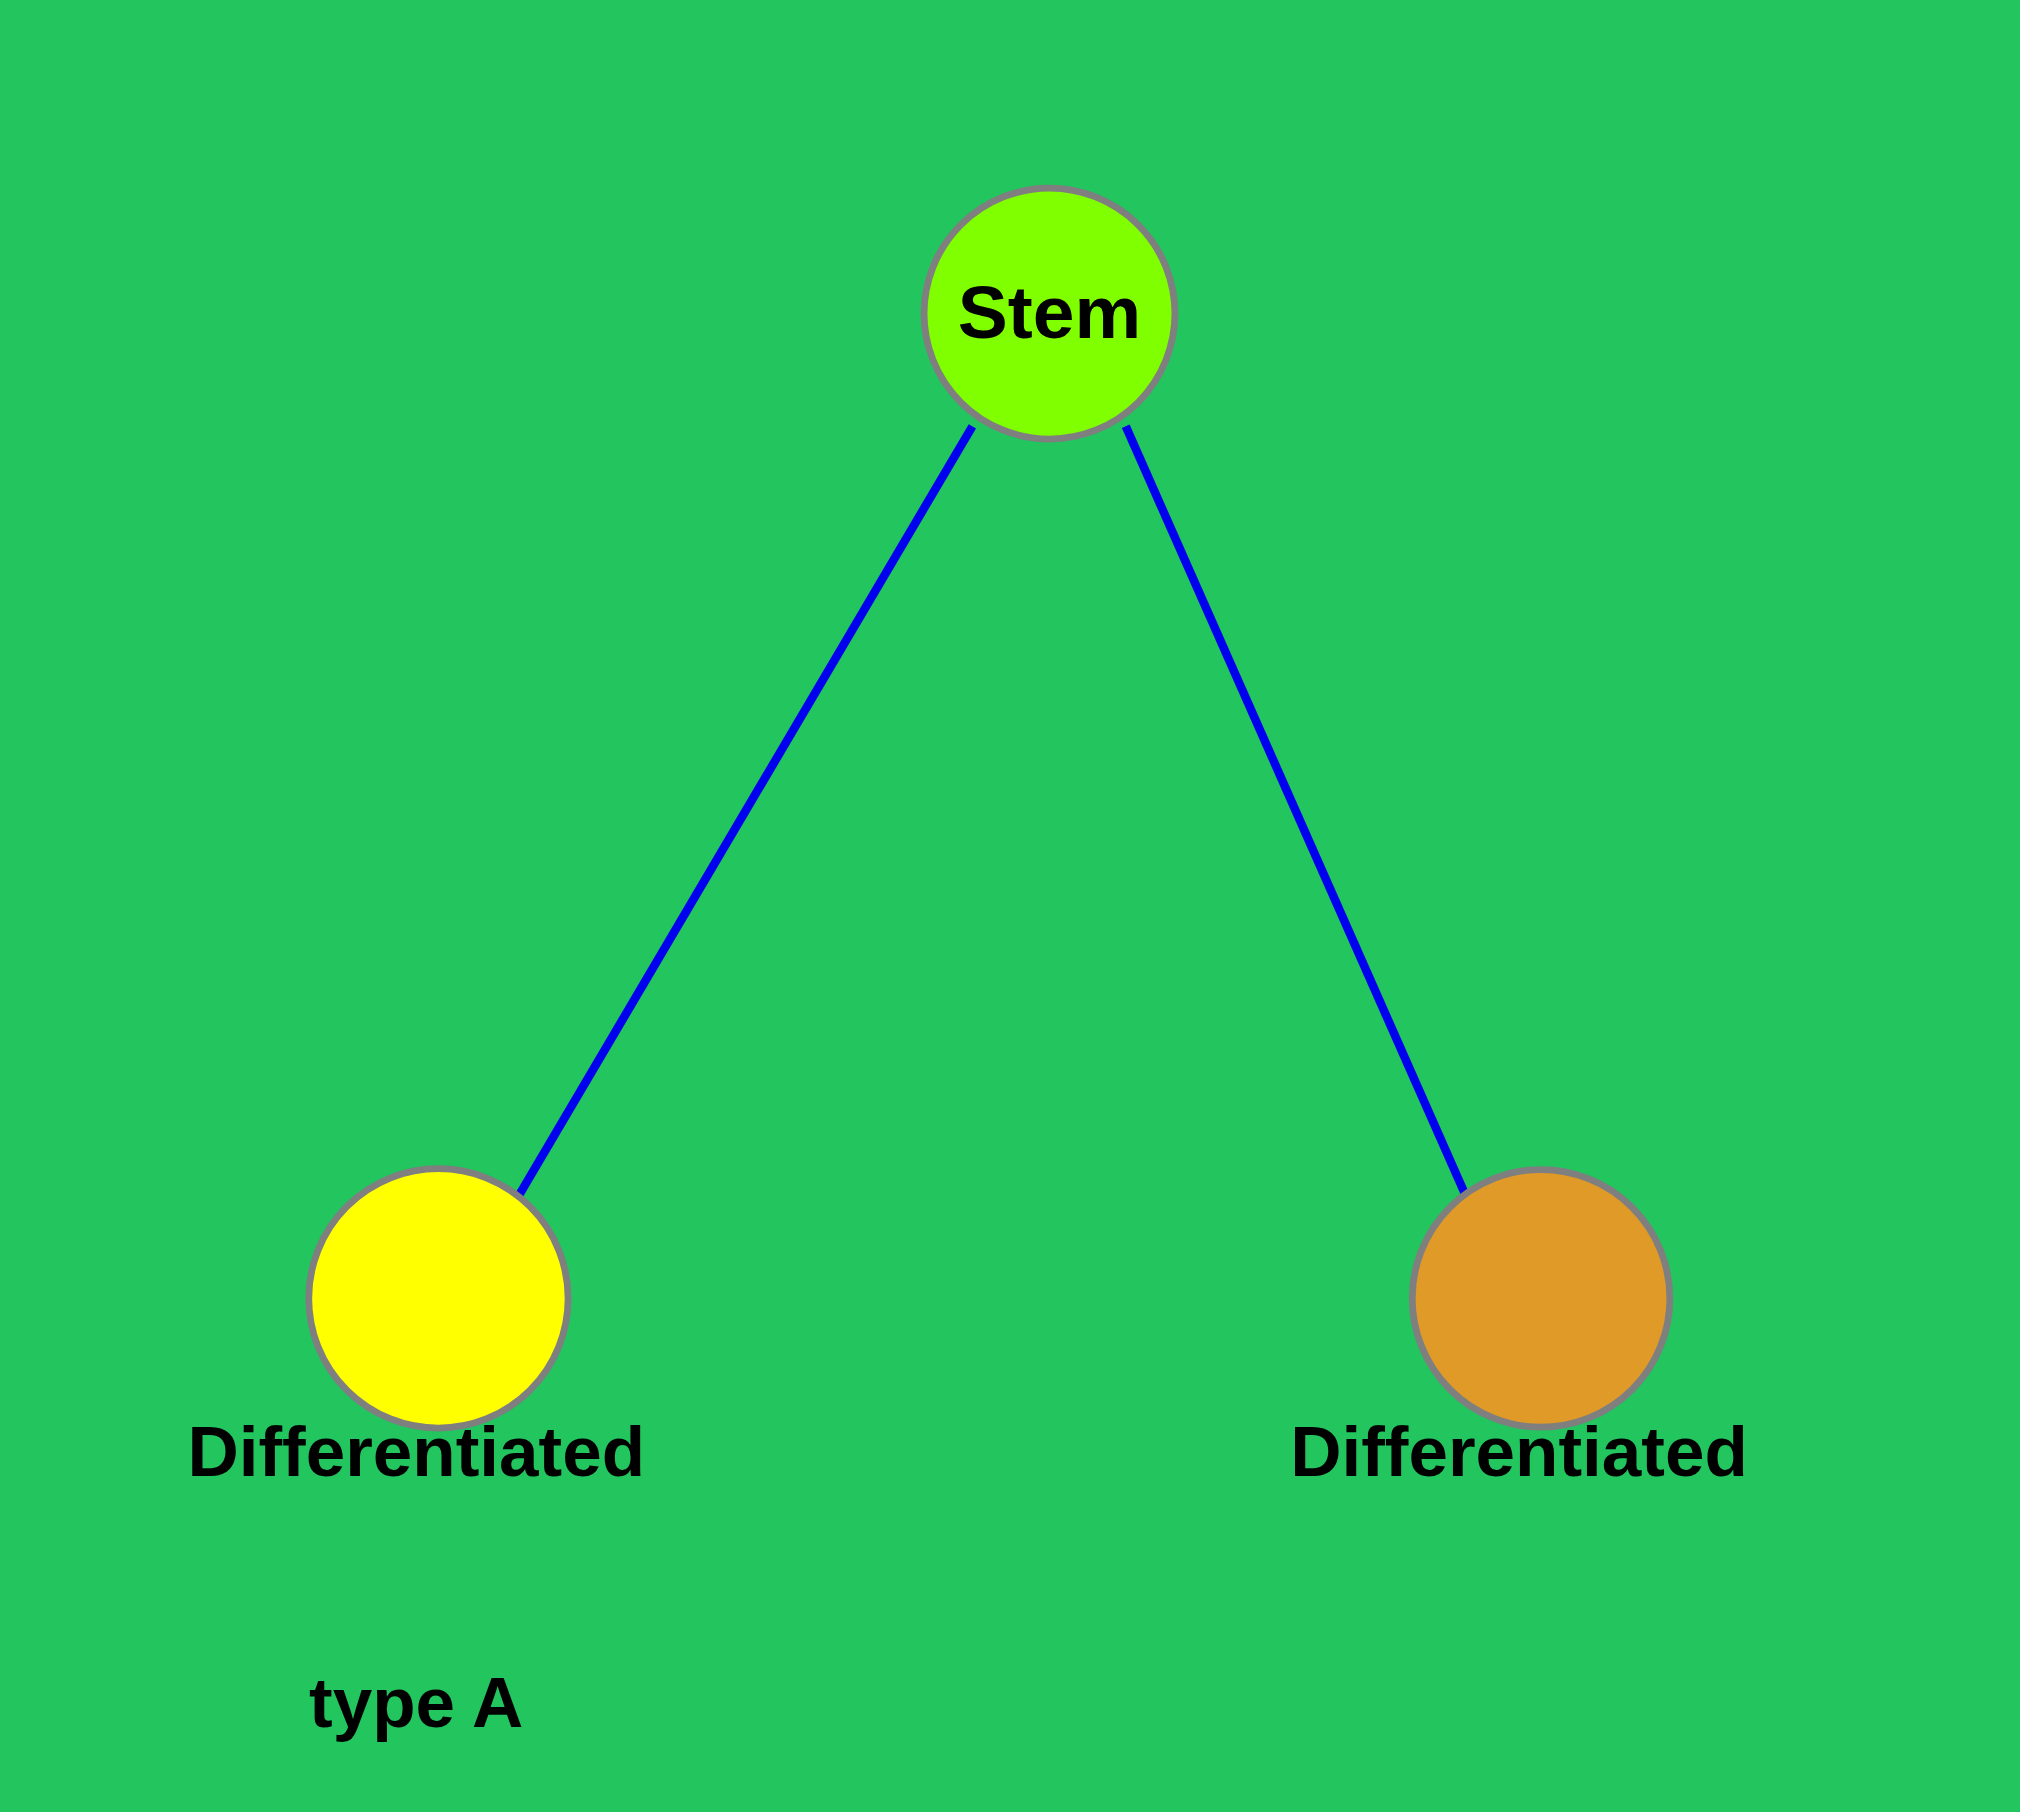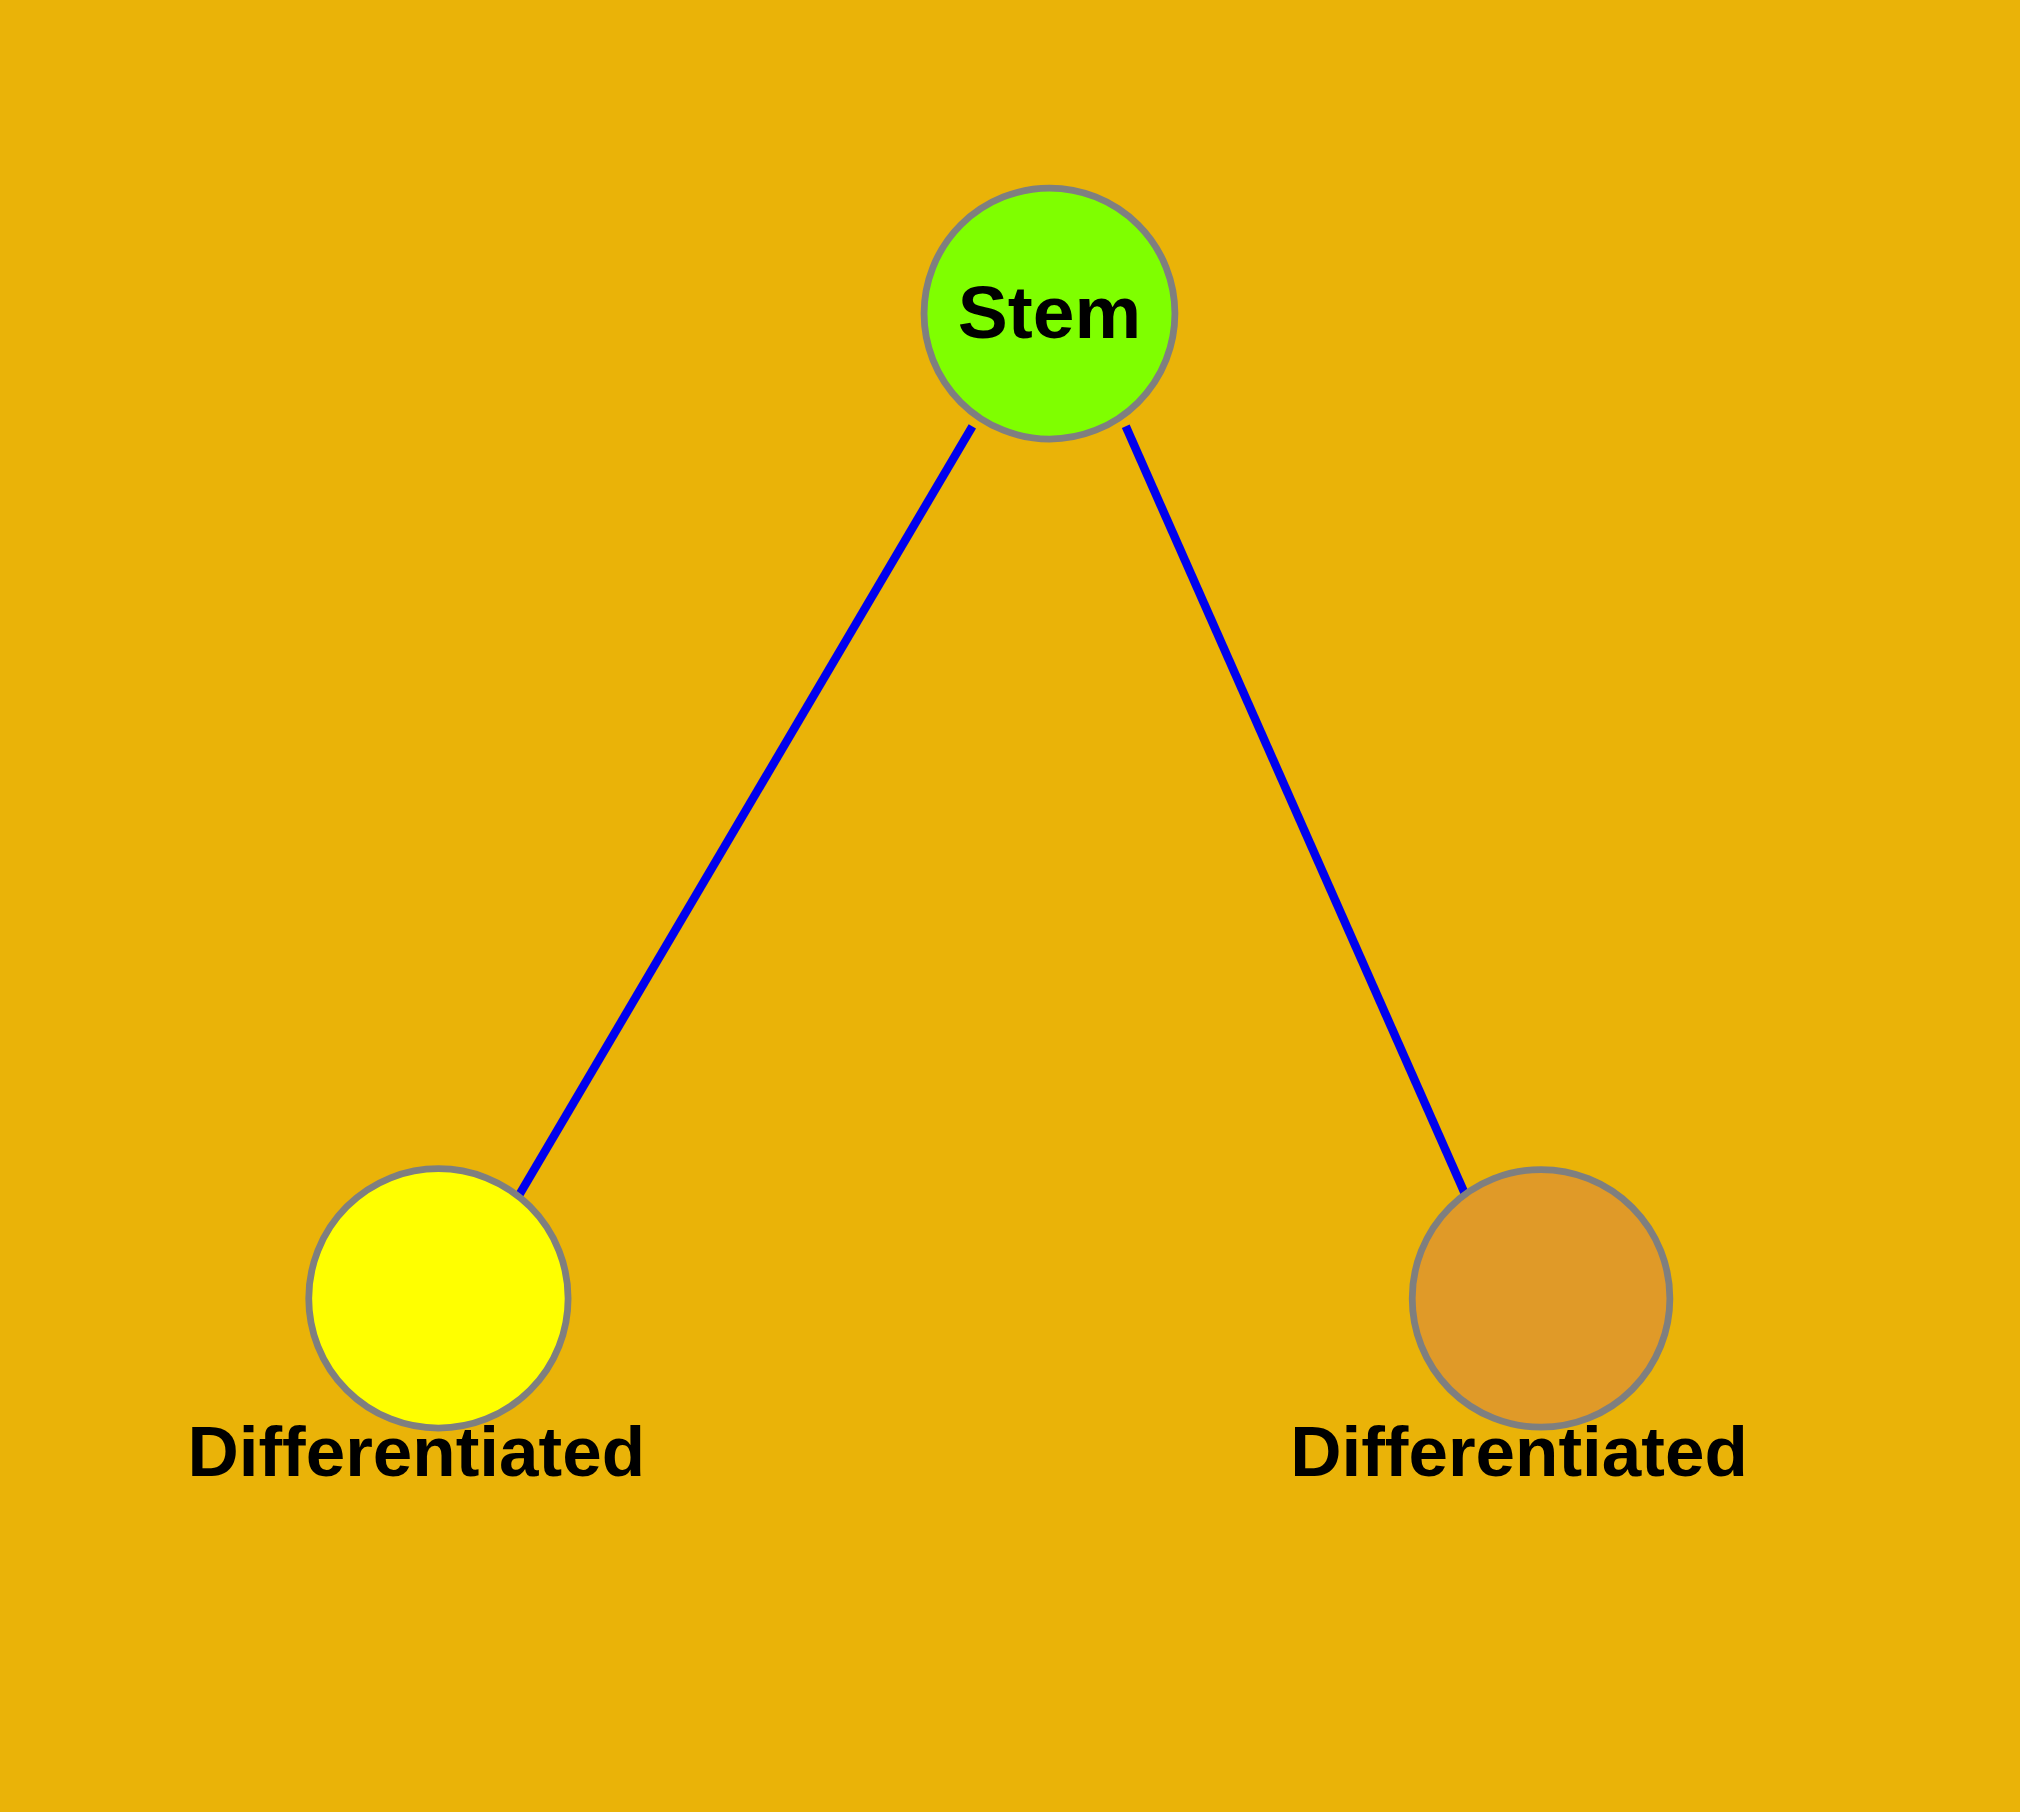--- a/index.html
+++ b/index.html
@@ -51,38 +51,39 @@
   .label-b {
     left: 0;
     top: 0;
     width: 834px;
     transform: translate(1102px, 1242px);
   }
 </style>
 </head>
 <body>
 
-<div id="canvas" style="background: #eab308;">
+<div id="canvas" style="background: #22c55e;">
 
   <svg id="graph-svg" viewBox="0 0 2384 2138">
     <g>
       <line x1="1147" y1="503" x2="604" y2="1424" stroke="#0000ee" stroke-width="10" stroke-linecap="butt"></line>
       <line x1="1328" y1="503" x2="1735" y2="1424" stroke="#0000ee" stroke-width="10" stroke-linecap="butt"></line>
     </g>
     <g>
       <circle cx="1238" cy="370" r="148" fill="#7fff00" stroke="#7f7f7f" stroke-width="8"></circle>
       <circle cx="517" cy="1532" r="153" fill="#ffff00" stroke="#7f7f7f" stroke-width="8"></circle>
       <circle cx="1818" cy="1532" r="152" fill="#e09a28" stroke="#7f7f7f" stroke-width="8"></circle>
     </g>
   </svg>
 
   <div class="node-label label-stem" style="width: 2099px; transform: translateY(268px);">Stem</div>
 
   <div class="node-label label-leaf label-a" style="width: 834px; transform: translate(-0.8px, 1242px);">
     <div>Differentiated</div>
+    <div>type A</div>
   </div>
 
   <div class="node-label label-leaf label-b" style="width: 834px; transform: translate(1102px, 1242px);">
     <div>Differentiated</div>
   </div>
 
 </div>
 
 
 </body></html>

